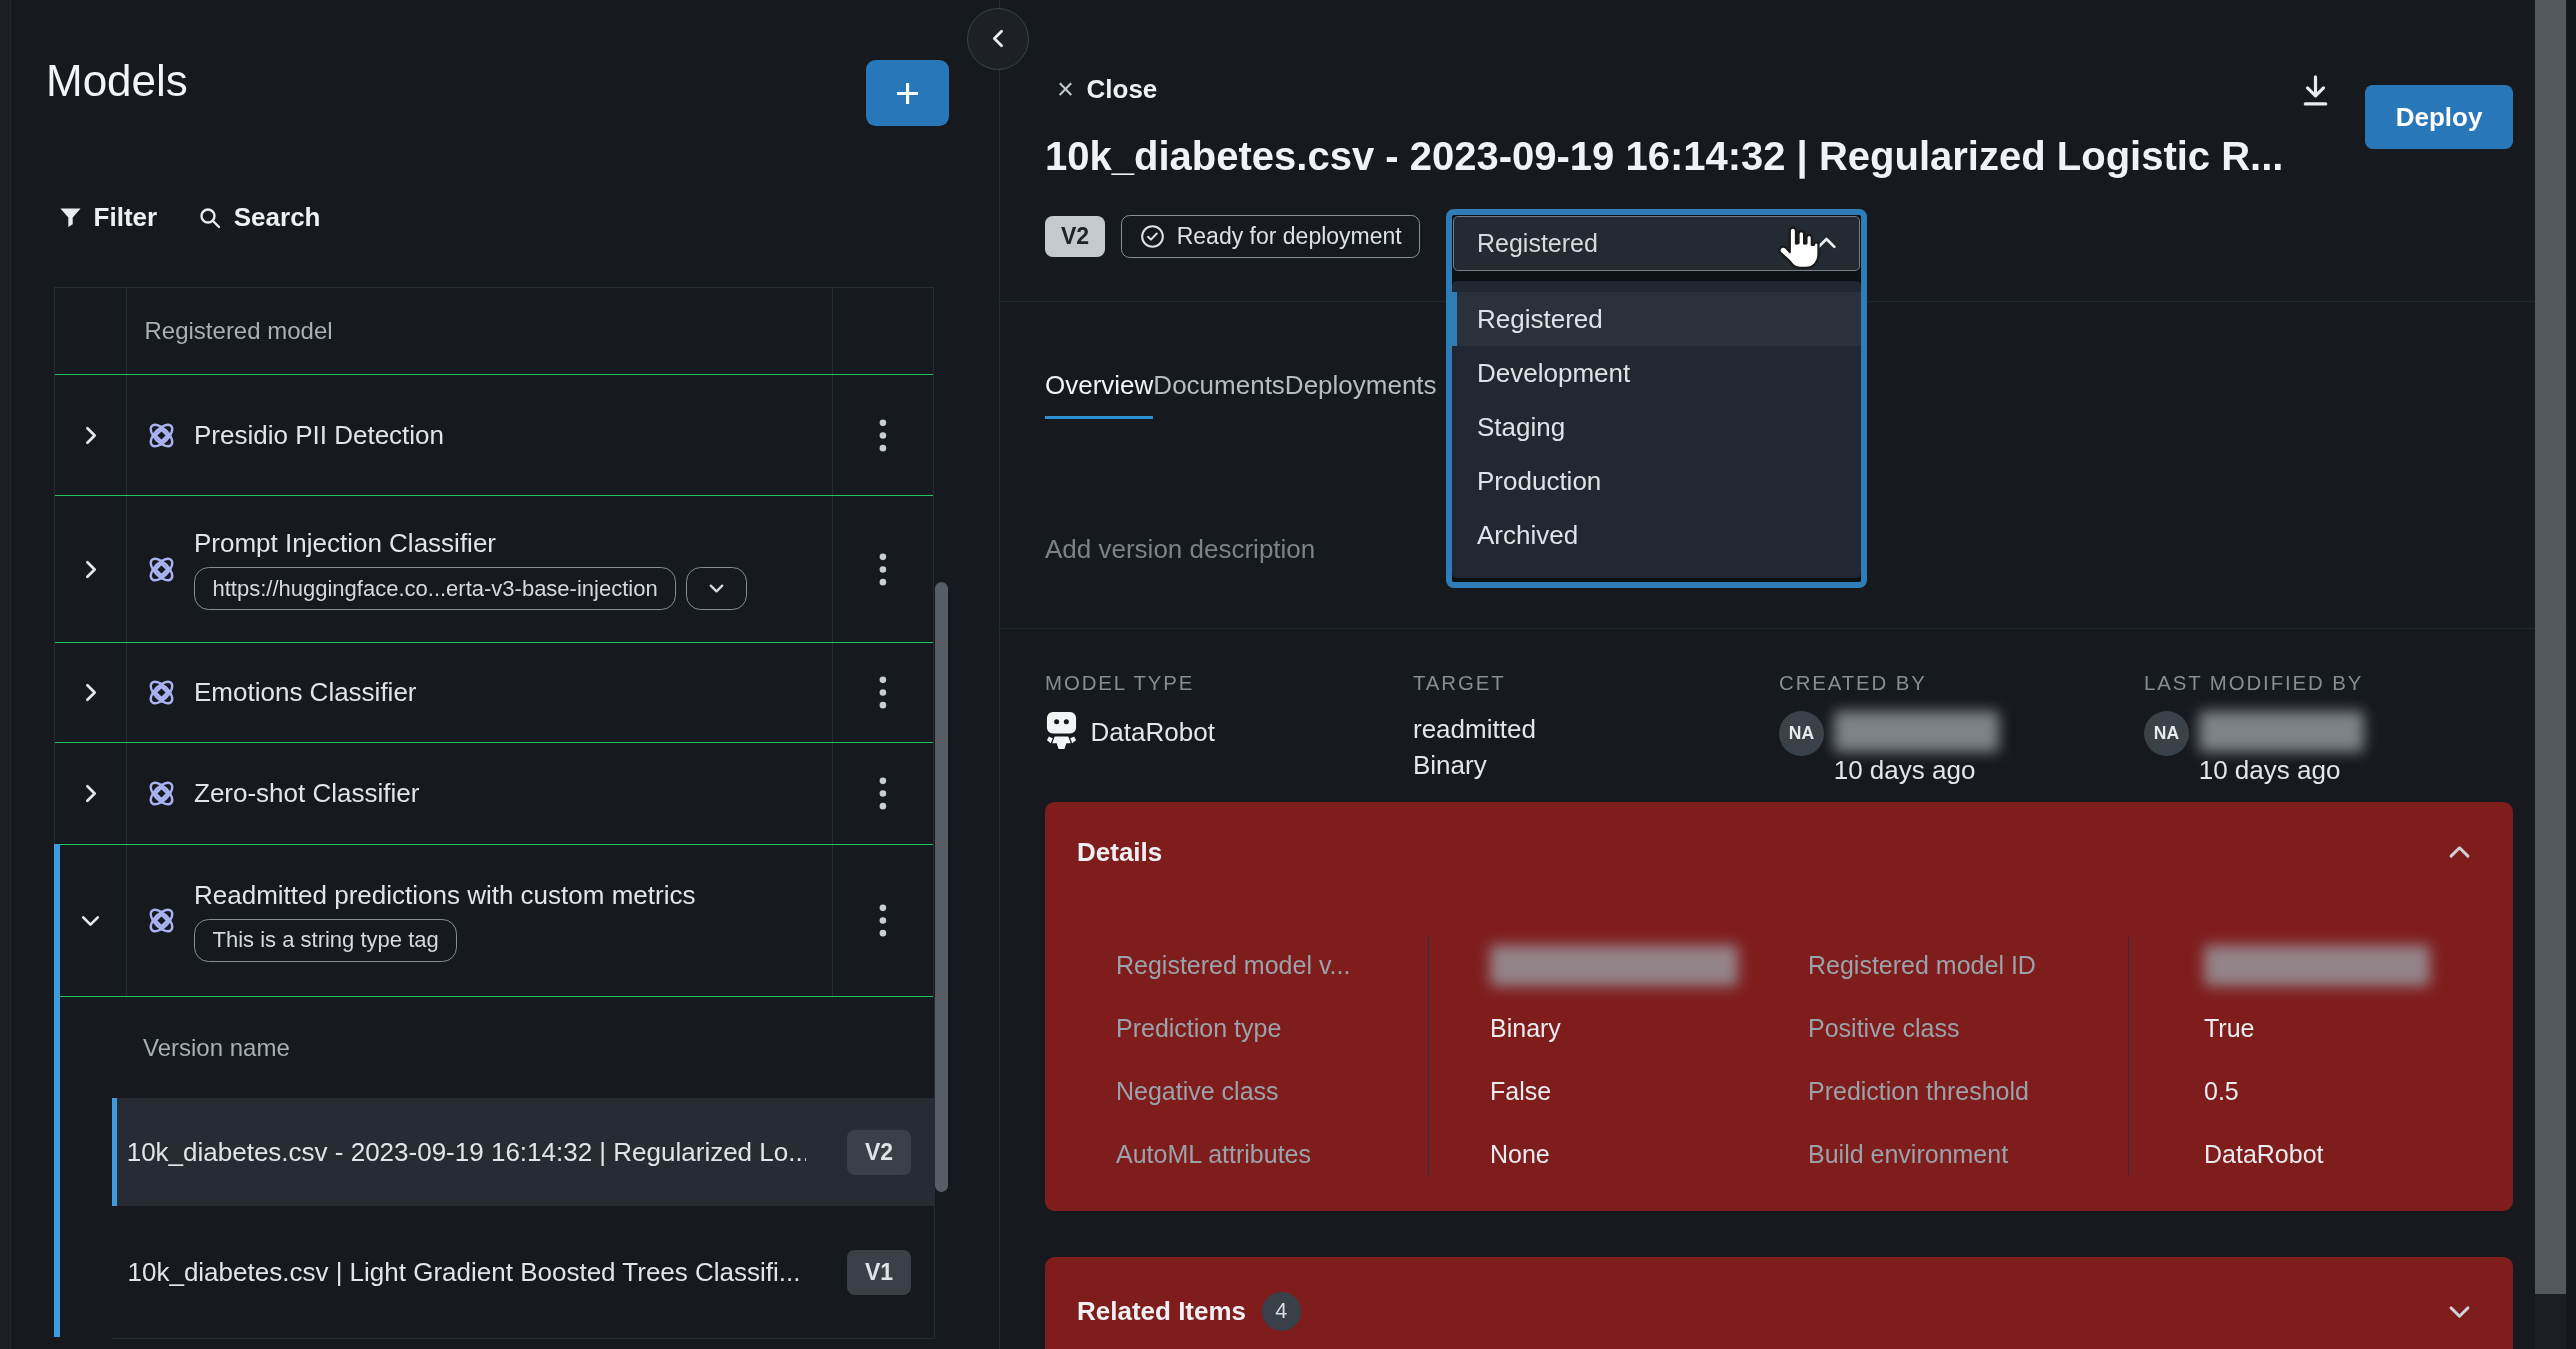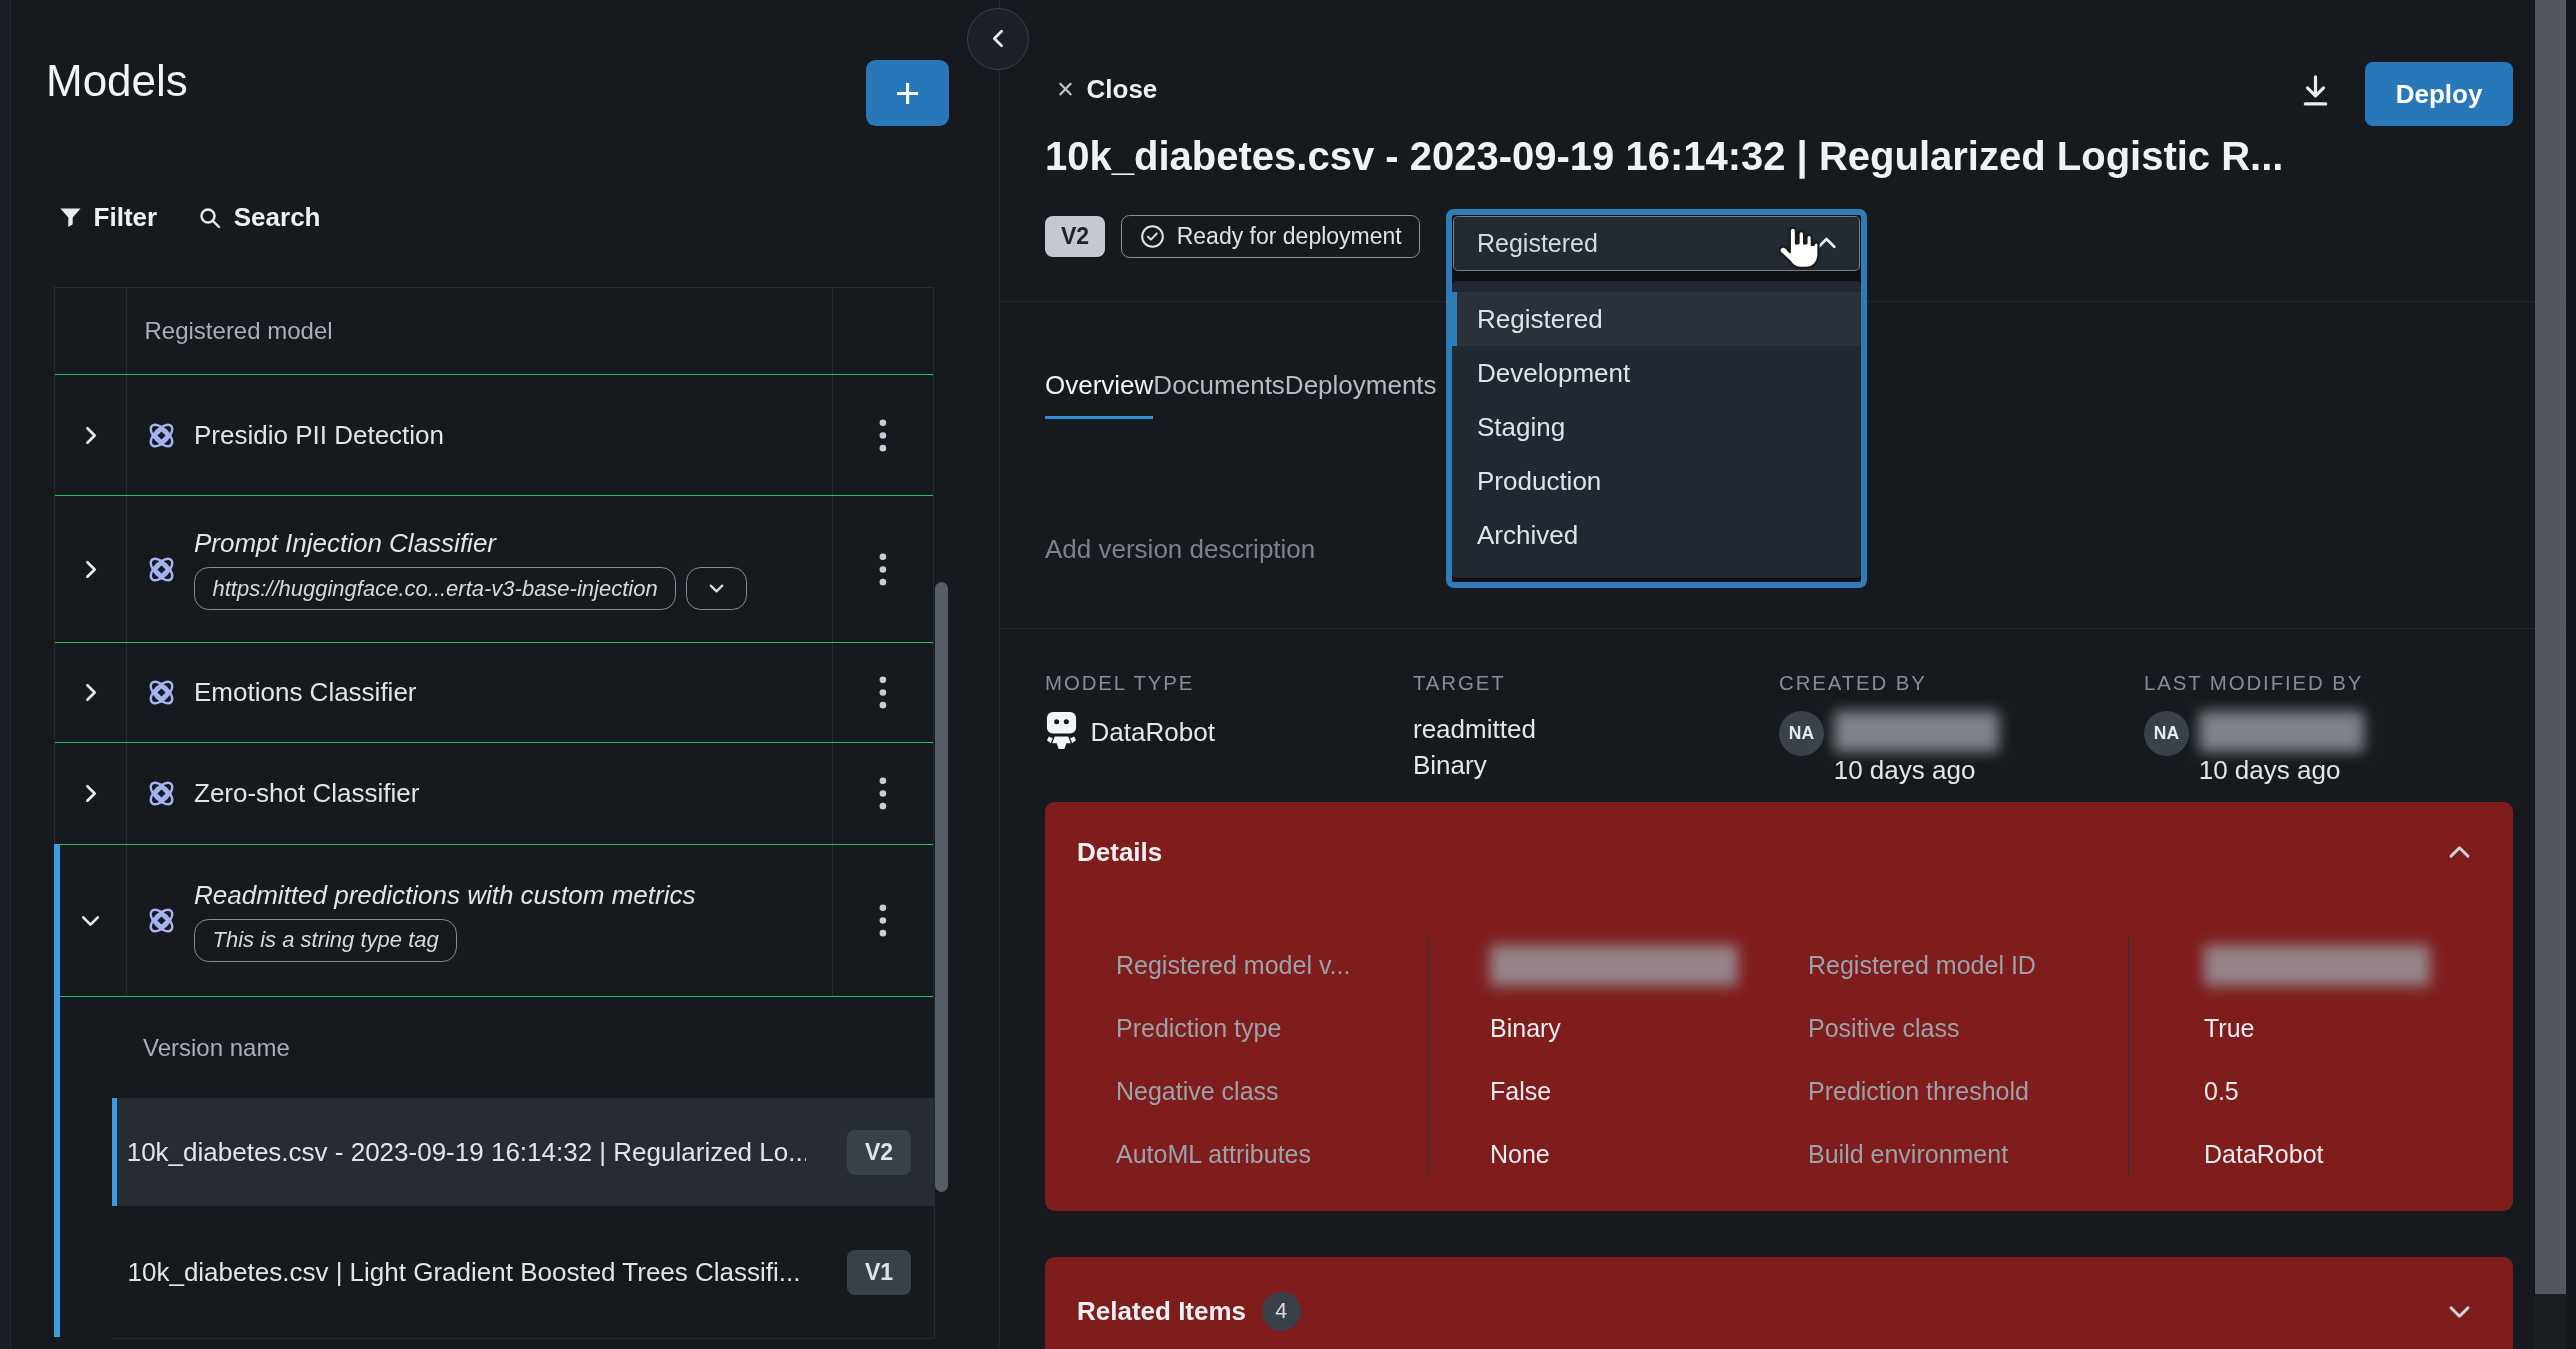--- a/index.html
+++ b/index.html
@@ -25,21 +25,21 @@
   .mtable { left:54px; top:287px; width:880px; border:1px solid #262c33; border-bottom:none; }
   .mrow { display:grid; grid-template-columns:72px 1fr 101px; border-bottom:1px solid #22c55e; background:#16191d; }
   .mrow .c1 { border-right:1px solid #262c33; display:flex; align-items:center; justify-content:center; }
   .mrow .c3 { border-left:1px solid #262c33; display:flex; align-items:center; justify-content:center; }
   .mrow .c2 { display:flex; align-items:center; padding-left:17.5px; }
   .hrow { height:87px; }
   .hrow .c2 { font-size:24px; color:#a9afb6; }
   .r1 { height:121px; } .r2 { height:147px; } .r3 { height:100px; } .r4 { height:102px; } .r5 { height:152px; }
   .mname { display:flex; align-items:center; gap:16.5px; }
   .mname .txt { font-size:26px; color:#e2e5e8; }
-  .mcol { display:flex; flex-direction:column; gap:8px;font-style:italic; }
+  .mcol { display:flex; flex-direction:column; gap:8px; }
   .tagrow { display:flex; gap:9.7px; align-items:center;border-radius:20px; }
   .tagpill { border:1px solid #878e96; border-radius:14.6px; height:43px; display:flex; align-items:center;
              padding:0 17.5px; font-size:22px; color:#d6dade; }
   .tagmore { border:1px solid #878e96; border-radius:14.6px; height:43px; width:61px; display:flex; align-items:center; justify-content:center; cursor:pointer; }
   .group-bar { left:54px; top:844px; width:5.8px; height:493px; background:#3f9be0; z-index:5; }
 
   
   .versions { left:112px; top:997px; width:823px; border-right:1px solid #262c33; border-bottom:1px solid #262c33; }
   .vheader { height:101px; display:flex; align-items:center; padding-left:31px; font-size:24px; color:#a9afb6; }
   .vrow { height:132px; display:flex; align-items:center; justify-content:space-between; padding:0 23px 0 15.5px;
@@ -369,21 +369,21 @@
     </div>
 
     <div class="download">
       <span><svg width="35" height="39" viewBox="0 0 24 26" fill="none" stroke="#e9ecef" stroke-width="2.2" stroke-linecap="round" stroke-linejoin="round">
             <path d="M12 3v12"></path>
             <path d="M6.5 10.5L12 16l5.5-5.5"></path>
             <path d="M5 21.5h14"></path>
           </svg></span>
     </div>
 
-    <button class="deploy" style="border:none;">
+    <button class="deploy" style="border:none;margin-top:23px;">
       <span>Deploy</span>
     </button>
 
     <div class="rtitle">10k_diabetes.csv - 2023-09-19 16:14:32 | Regularized Logistic R...</div>
 
     <div class="chips">
       <span class="chip-v">V2</span>
       <span class="chip-ready">
         <span>
             <svg width="27" height="27" viewBox="0 0 24 24" fill="none" stroke="#dde1e5" stroke-width="1.8" stroke-linecap="round" stroke-linejoin="round">

